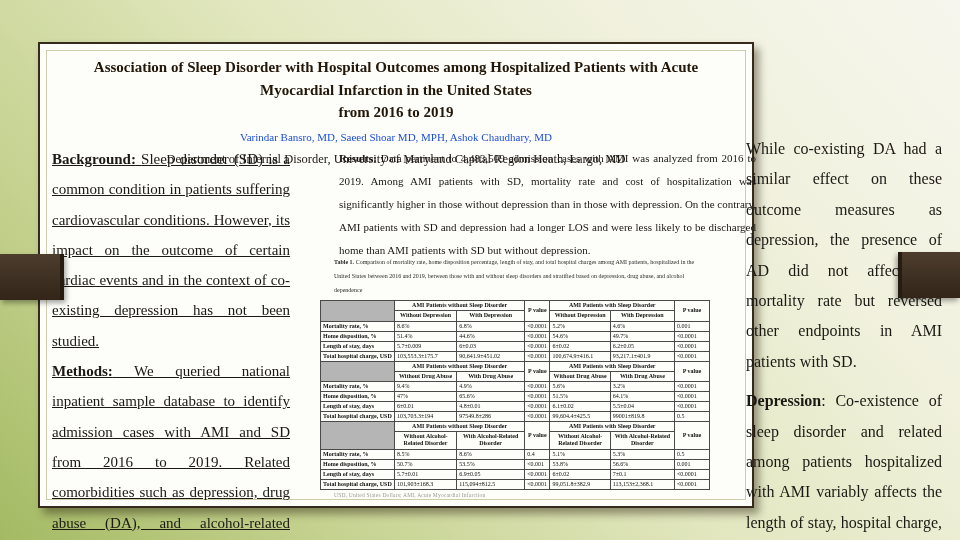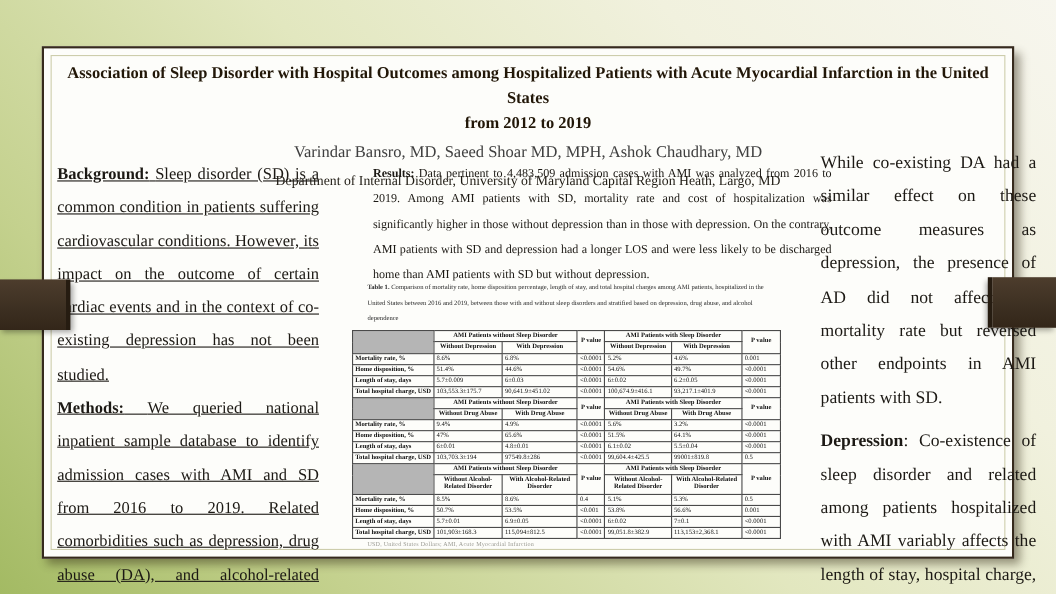--- a/index.html
+++ b/index.html
@@ -2,38 +2,38 @@
 <html><head>
 <meta charset="utf-8">
 <style>
   html,body { margin:0; padding:0; }
   body {
     width:960px; height:540px; overflow:hidden; position:relative;
     font-family:"Liberation Serif", serif;
     background:linear-gradient(48deg, #a3ba63 0%, #c4d18e 22%, #e2e7bf 50%, #f1f1de 75%, #f7f6ee 100%);
   }
   .card {
-    position:absolute; left:38px; top:42px; width:884px; height:466px;
+    position:absolute; left:38px; top:42px; width:716px; height:466px;
     box-sizing:border-box; background:#fdfdfa;
     border:2px solid #362a1d;
     box-shadow:5px 6px 8px rgba(45,35,15,0.45);
   }
   .card .innerline {
     position:absolute; inset:6px; border:1px solid #b3b383; opacity:0.65; pointer-events:none;
   }
   .ribbon {
     position:absolute; height:46px; z-index:6;
     background:linear-gradient(180deg,#4d3d2d 0%, #3c2f21 60%, #332619 100%);
   }
   .ribbon.left  { left:0;  top:254px; width:60px; border-right:4px solid #261c11; box-shadow:2px 3px 5px rgba(0,0,0,0.35); }
   .ribbon.right { right:0; top:252px; width:58px; border-left:4px solid #261c11;  box-shadow:-2px 3px 5px rgba(0,0,0,0.35); }
 
   .titlebox { position:absolute; left:20px; right:20px; top:12px; text-align:center; color:#221708; }
   .title { font-size:15px; font-weight:bold; line-height:1.5; margin:0; }
-  .authors { font-size:15px; margin-top:7px; color:#404040; }
+  .authors { font-size:11px; margin-top:7px; color:#1d4ed8; }
   .affiliation { font-size:12.5px; margin-top:9px; color:#1e1a12; }
 
   .col { position:absolute; color:#1c1914; text-align:justify; }
   .col p { margin:0; }
   .col-left  { left:12px;  top:100px; width:238px; font-size:15px; line-height:2.02;text-decoration:underline; }
   .col-mid   { left:256px; top:103px; width:417px; font-size:11px;   line-height:2.08;margin-left:43px; }
   .col-right { left:706px; top:90px;  width:196px; font-size:16px;   line-height:1.9; }
   .col-right .conclusion { margin-top:9px; }
   b.lead { font-weight:bold; }
 
@@ -62,21 +62,21 @@
 <div>
   <div class="ribbon left"></div>
   <div class="ribbon right"></div>
 
   <div class="card">
     <div class="innerline"></div>
 
     <div class="titlebox">
       <div class="title">
         <span style="display:block">Association of Sleep Disorder with Hospital Outcomes among Hospitalized Patients with Acute Myocardial Infarction in the United States</span>
-        <span style="display:block">from 2012 to 2019</span>
+        <span style="display:block">from 2016 to 2019</span>
       </div>
       <div class="authors">Varindar Bansro, MD, Saeed Shoar MD, MPH, Ashok Chaudhary, MD</div>
       <div class="affiliation">Department of Internal Disorder, University of Maryland Capital Region Heath, Largo, MD</div>
     </div>
 
     <div class="col col-left">
       <p><b class="lead">Background:</b> <span>Sleep disorder (SD) is a common condition in patients suffering cardiovascular conditions. However, its impact on the outcome of certain cardiac events and in the context of co-existing depression has not been studied.</span></p>
       <p><b class="lead">Methods:</b> <span>We queried national inpatient sample database to identify admission cases with AMI and SD from 2016 to 2019. Related comorbidities such as depression, drug abuse (DA), and alcohol-related disorders (AD) were also identified using the same approach. Weighted data was analyzed to cross tabulate the mortality rate and frequency of home disposition according to the SD and related comorbidities.</span></p>
     </div>
 

